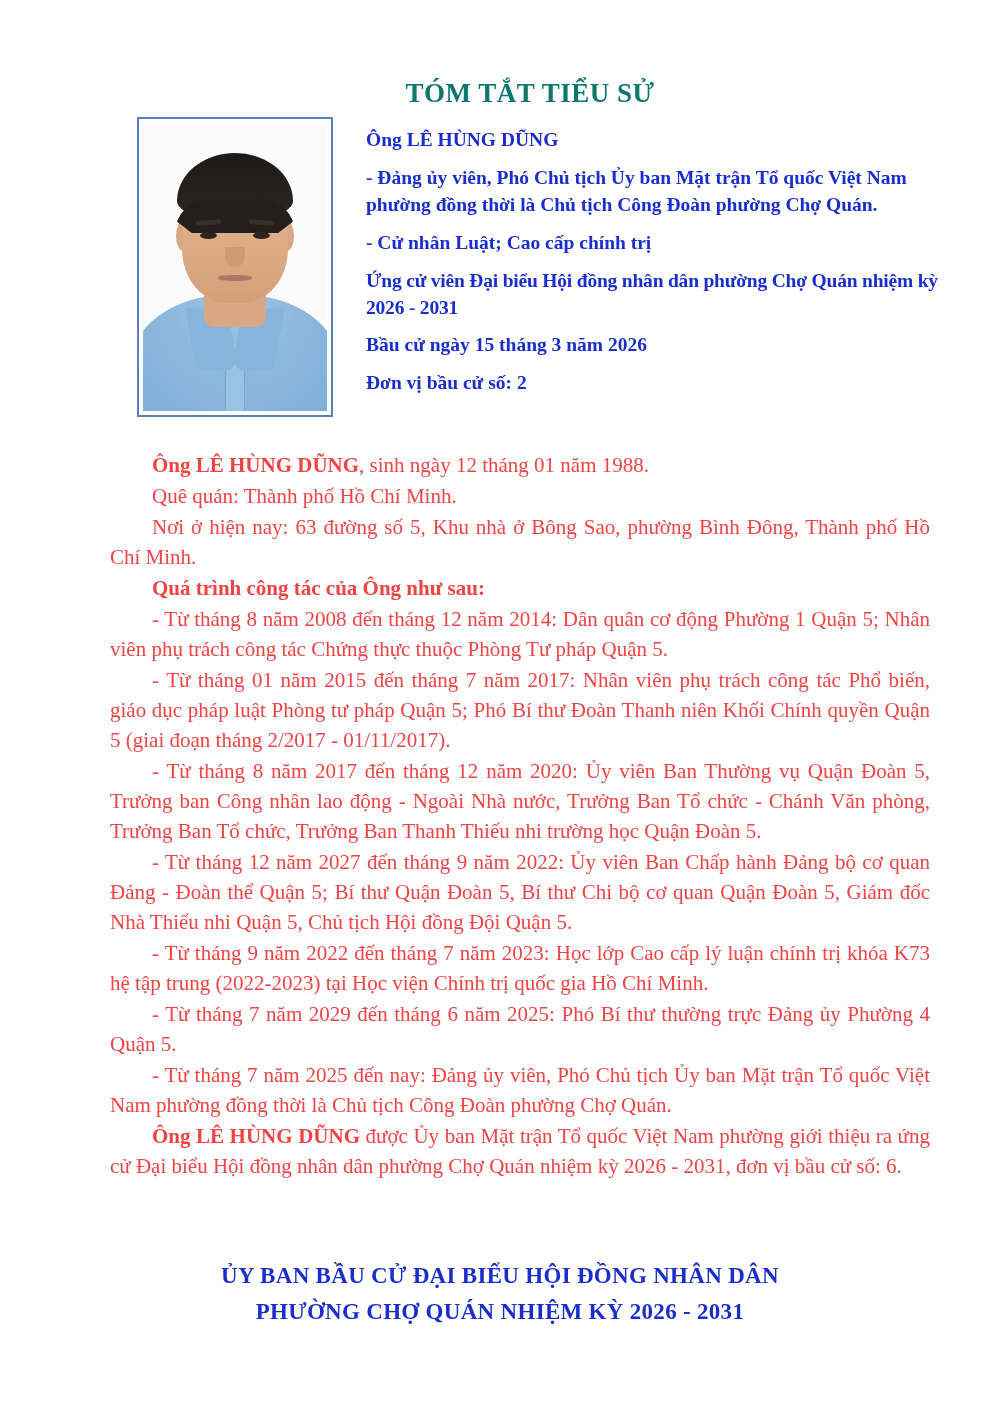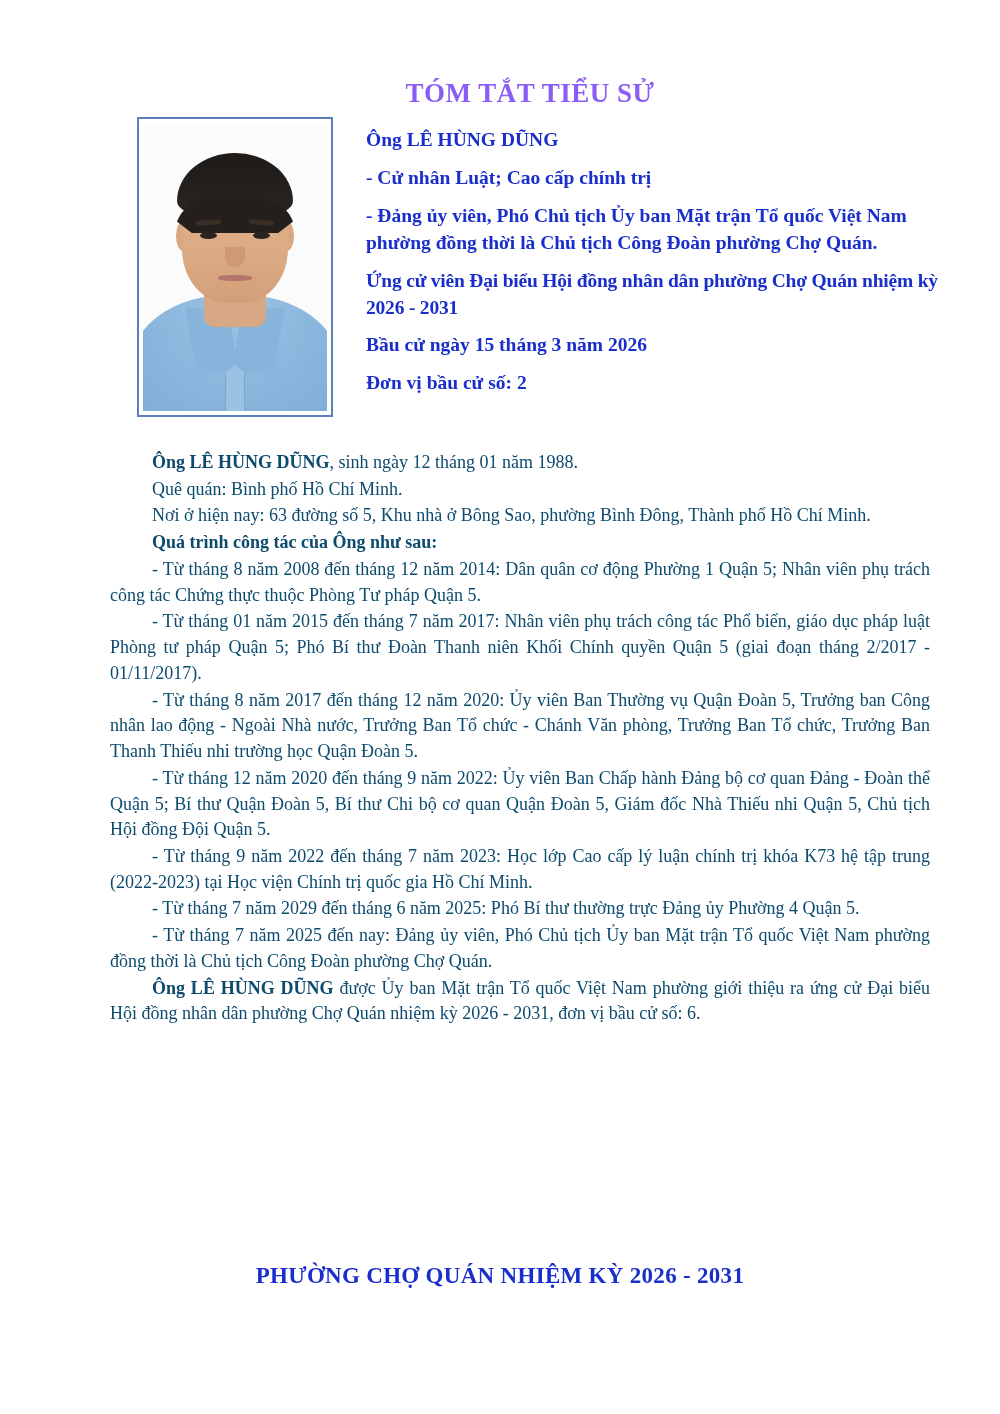--- a/index.html
+++ b/index.html
@@ -22,21 +22,21 @@
 
   
   .doc-title {
     position: absolute;
     left: 0; right: 0;
     top: 78px;
     text-align: center;
     font-size: 27px;
     font-weight: bold;
     letter-spacing: 0.5px;
-    color: #8b5cf6;
+    color: #0f766e;
     padding-left: 60px;
   }
 
   
   .header-row {
     position: absolute;
     top: 117px;
     left: 0;
     right: 0;
     height: 320px;
@@ -178,24 +178,24 @@
   }
   .header-info .hline { margin-bottom: 11px; }
   .header-info .hline.narrow { letter-spacing: -0.2px; }
 
   
   .body-text {
     position: absolute;
     left: 110px;
     right: 70px;
     top: 450px;
-    font-size: 18px;
+    font-size: 21px;
     line-height: 1.43;
     text-align: justify;
-    color: #0c4a6e;
+    color: #ef4444;
   }
   .body-text p {
     margin: 0 0 1px 0;
     text-indent: 42px;
   }
   .body-text b { font-weight: bold; }
 
   
   .footer {
     position: absolute;
@@ -234,48 +234,49 @@
         <div class="ph-brow-r"></div>
         <div class="ph-eye-l"></div>
         <div class="ph-eye-r"></div>
         <div class="ph-nose"></div>
         <div class="ph-mouth"></div>
       </div>
     </div>
 
     <div class="header-info">
       <div class="hline">Ông LÊ HÙNG DŨNG</div>
+      <div class="hline">- Đảng ủy viên, Phó Chủ tịch Ủy ban Mặt trận Tổ quốc Việt Nam phường đồng thời là Chủ tịch Công Đoàn phường Chợ Quán.</div>
       <div class="hline">- Cử nhân Luật; Cao cấp chính trị</div>
-      <div class="hline">- Đảng ủy viên, Phó Chủ tịch Ủy ban Mặt trận Tổ quốc Việt Nam phường đồng thời là Chủ tịch Công Đoàn phường Chợ Quán.</div>
       <div class="hline narrow">Ứng cử viên Đại biểu Hội đồng nhân dân phường Chợ Quán nhiệm kỳ 2026 - 2031</div>
       <div class="hline">Bầu cử ngày 15 tháng 3 năm 2026</div>
       <div class="hline">Đơn vị bầu cử số: 2</div>
     </div>
 
   </div>
 
   <div class="body-text">
 
     <p><b>Ông LÊ HÙNG DŨNG</b><span>, sinh ngày 12 tháng 01 năm 1988.</span></p>
 
-    <p>Quê quán: Bình phố Hồ Chí Minh.</p>
+    <p>Quê quán: Thành phố Hồ Chí Minh.</p>
 
     <p>Nơi ở hiện nay: 63 đường số 5, Khu nhà ở Bông Sao, phường Bình Đông, Thành phố Hồ Chí Minh.</p>
 
     <p><b>Quá trình công tác của Ông như sau:</b></p>
 
     <p>- Từ tháng 8 năm 2008 đến tháng 12 năm 2014: Dân quân cơ động Phường 1 Quận 5; Nhân viên phụ trách công tác Chứng thực thuộc Phòng Tư pháp Quận 5.</p>
     <p>- Từ tháng 01 năm 2015 đến tháng 7 năm 2017: Nhân viên phụ trách công tác Phổ biến, giáo dục pháp luật Phòng tư pháp Quận 5; Phó Bí thư Đoàn Thanh niên Khối Chính quyền Quận 5 (giai đoạn tháng 2/2017 - 01/11/2017).</p>
     <p>- Từ tháng 8 năm 2017 đến tháng 12 năm 2020: Ủy viên Ban Thường vụ Quận Đoàn 5, Trưởng ban Công nhân lao động - Ngoài Nhà nước, Trưởng Ban Tổ chức - Chánh Văn phòng, Trưởng Ban Tổ chức, Trưởng Ban Thanh Thiếu nhi trường học Quận Đoàn 5.</p>
-    <p>- Từ tháng 12 năm 2020 đến tháng 9 năm 2022: Ủy viên Ban Chấp hành Đảng bộ cơ quan Đảng - Đoàn thể Quận 5; Bí thư Quận Đoàn 5, Bí thư Chi bộ cơ quan Quận Đoàn 5, Giám đốc Nhà Thiếu nhi Quận 5, Chủ tịch Hội đồng Đội Quận 5.</p>
+    <p>- Từ tháng 12 năm 2027 đến tháng 9 năm 2022: Ủy viên Ban Chấp hành Đảng bộ cơ quan Đảng - Đoàn thể Quận 5; Bí thư Quận Đoàn 5, Bí thư Chi bộ cơ quan Quận Đoàn 5, Giám đốc Nhà Thiếu nhi Quận 5, Chủ tịch Hội đồng Đội Quận 5.</p>
     <p>- Từ tháng 9 năm 2022 đến tháng 7 năm 2023: Học lớp Cao cấp lý luận chính trị khóa K73 hệ tập trung (2022-2023) tại Học viện Chính trị quốc gia Hồ Chí Minh.</p>
     <p>- Từ tháng 7 năm 2029 đến tháng 6 năm 2025: Phó Bí thư thường trực Đảng ủy Phường 4 Quận 5.</p>
     <p>- Từ tháng 7 năm 2025 đến nay: Đảng ủy viên, Phó Chủ tịch Ủy ban Mặt trận Tổ quốc Việt Nam phường đồng thời là Chủ tịch Công Đoàn phường Chợ Quán.</p>
 
     <p><b>Ông LÊ HÙNG DŨNG</b><span> được Ủy ban Mặt trận Tổ quốc Việt Nam phường giới thiệu ra ứng cử Đại biểu Hội đồng nhân dân phường Chợ Quán nhiệm kỳ 2026 - 2031, đơn vị bầu cử số: 6.</span></p>
 
   </div>
 
   <div class="footer">
+    <div>ỦY BAN BẦU CỬ ĐẠI BIỂU HỘI ĐỒNG NHÂN DÂN</div>
     <div>PHƯỜNG CHỢ QUÁN NHIỆM KỲ 2026 - 2031</div>
   </div>
 
 </div>
 
 </body></html>

